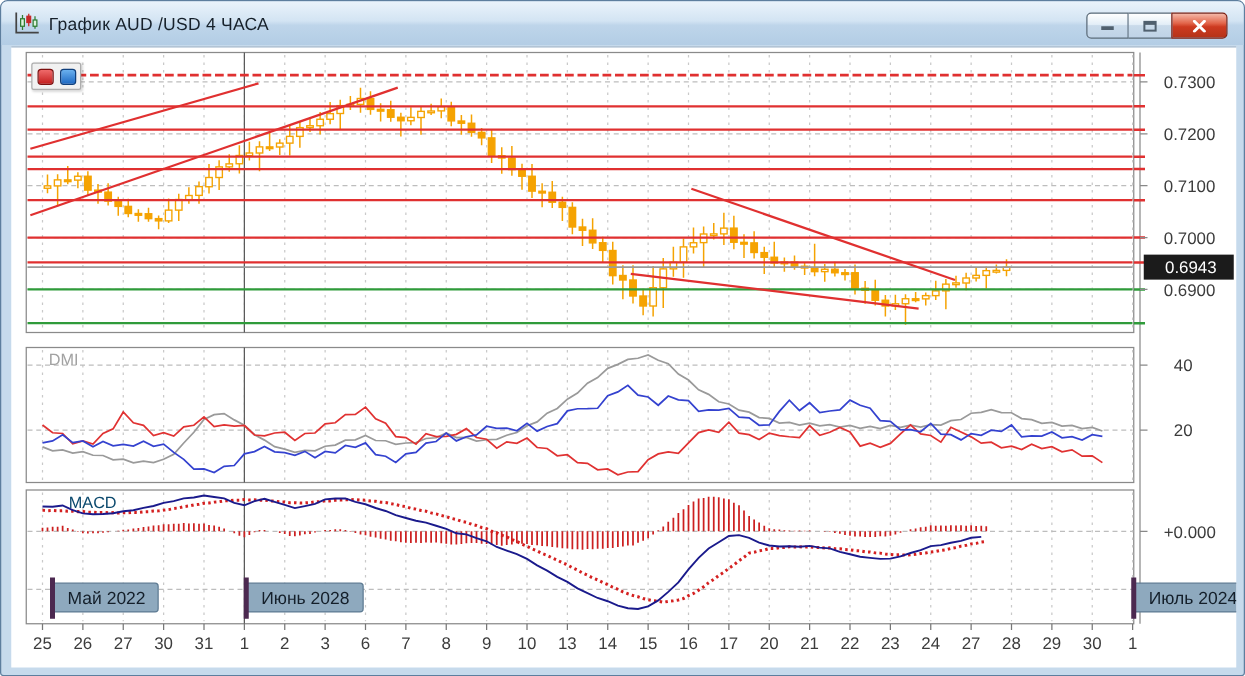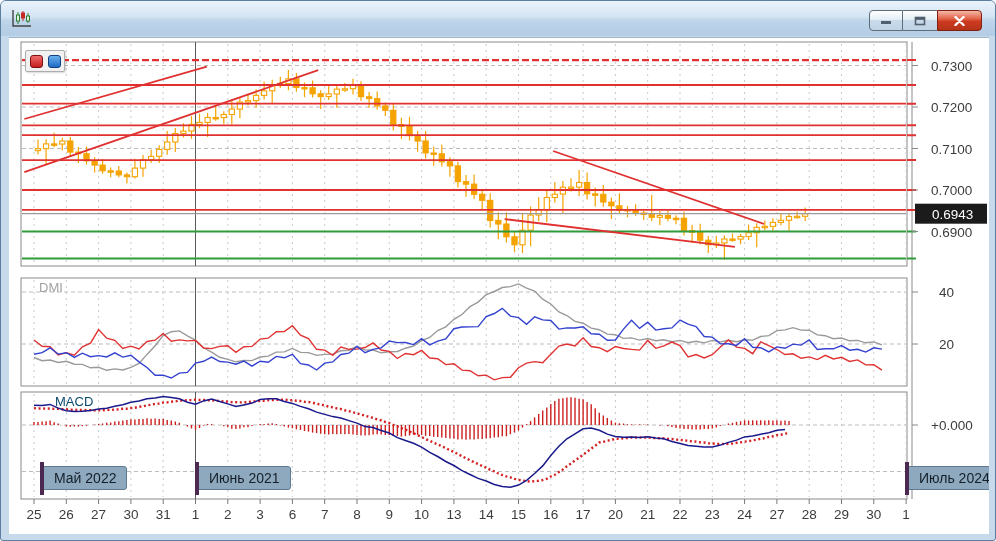--- a/index.html
+++ b/index.html
@@ -53,20 +53,21 @@
       <div class="title-left">
         <svg class="title-icon" viewBox="0 0 22 20">
           <path d="M2 1 V17 H20" stroke="#444" stroke-width="1.4" fill="none"></path>
           <line x1="7" y1="3" x2="7" y2="15" stroke="#2e7d32" stroke-width="1"></line>
           <rect x="5.5" y="6" width="3" height="6" fill="#dff3df" stroke="#2e7d32" stroke-width="1"></rect>
           <line x1="12" y1="2" x2="12" y2="12" stroke="#c62828" stroke-width="1"></line>
           <rect x="10.5" y="4" width="3" height="5" fill="#c62828" stroke="#c62828" stroke-width="1"></rect>
           <line x1="17" y1="4" x2="17" y2="14" stroke="#2e7d32" stroke-width="1"></line>
           <rect x="15.5" y="7" width="3" height="5" fill="#dff3df" stroke="#2e7d32" stroke-width="1"></rect>
         </svg>
+        <span class="title-text">График AUD /USD  4 ЧАСА</span>
       </div>
       <div class="win-buttons">
         <div class="wbtn min">
           <svg width="12" height="9" viewBox="0 0 12 9">
               <rect x="1" y="5" width="10" height="3" fill="#50606e"></rect>
             </svg>
         </div>
         <div class="wbtn max">
           <svg width="12" height="10" viewBox="0 0 12 10">
               <rect x="1.5" y="1.5" width="9" height="7" fill="none" stroke="#50606e" stroke-width="1.6"></rect>
@@ -700,17 +701,17 @@
 
       <div class="legend">
         <div class="swatch red"></div>
         <div class="swatch blue"></div>
       </div>
 
       <div class="ptitle dmi">DMI</div>
       <div class="ptitle macd">MACD</div>
 
       <div class="month" id="month-0" style="left: 32px;"><div class="mbar"></div><span>Май 2022</span></div>
-      <div class="month" id="month-1" style="left: 187px;"><div class="mbar"></div><span>Июнь 2021</span></div>
+      <div class="month" id="month-1" style="left: 187px;"><div class="mbar"></div><span>Июнь 2028</span></div>
       <div class="month" id="month-2" style="left: 897px;"><div class="mbar"></div><span>Июль 2024</span></div>
     </div>
   </div>
 </div>
 
 </body></html>

